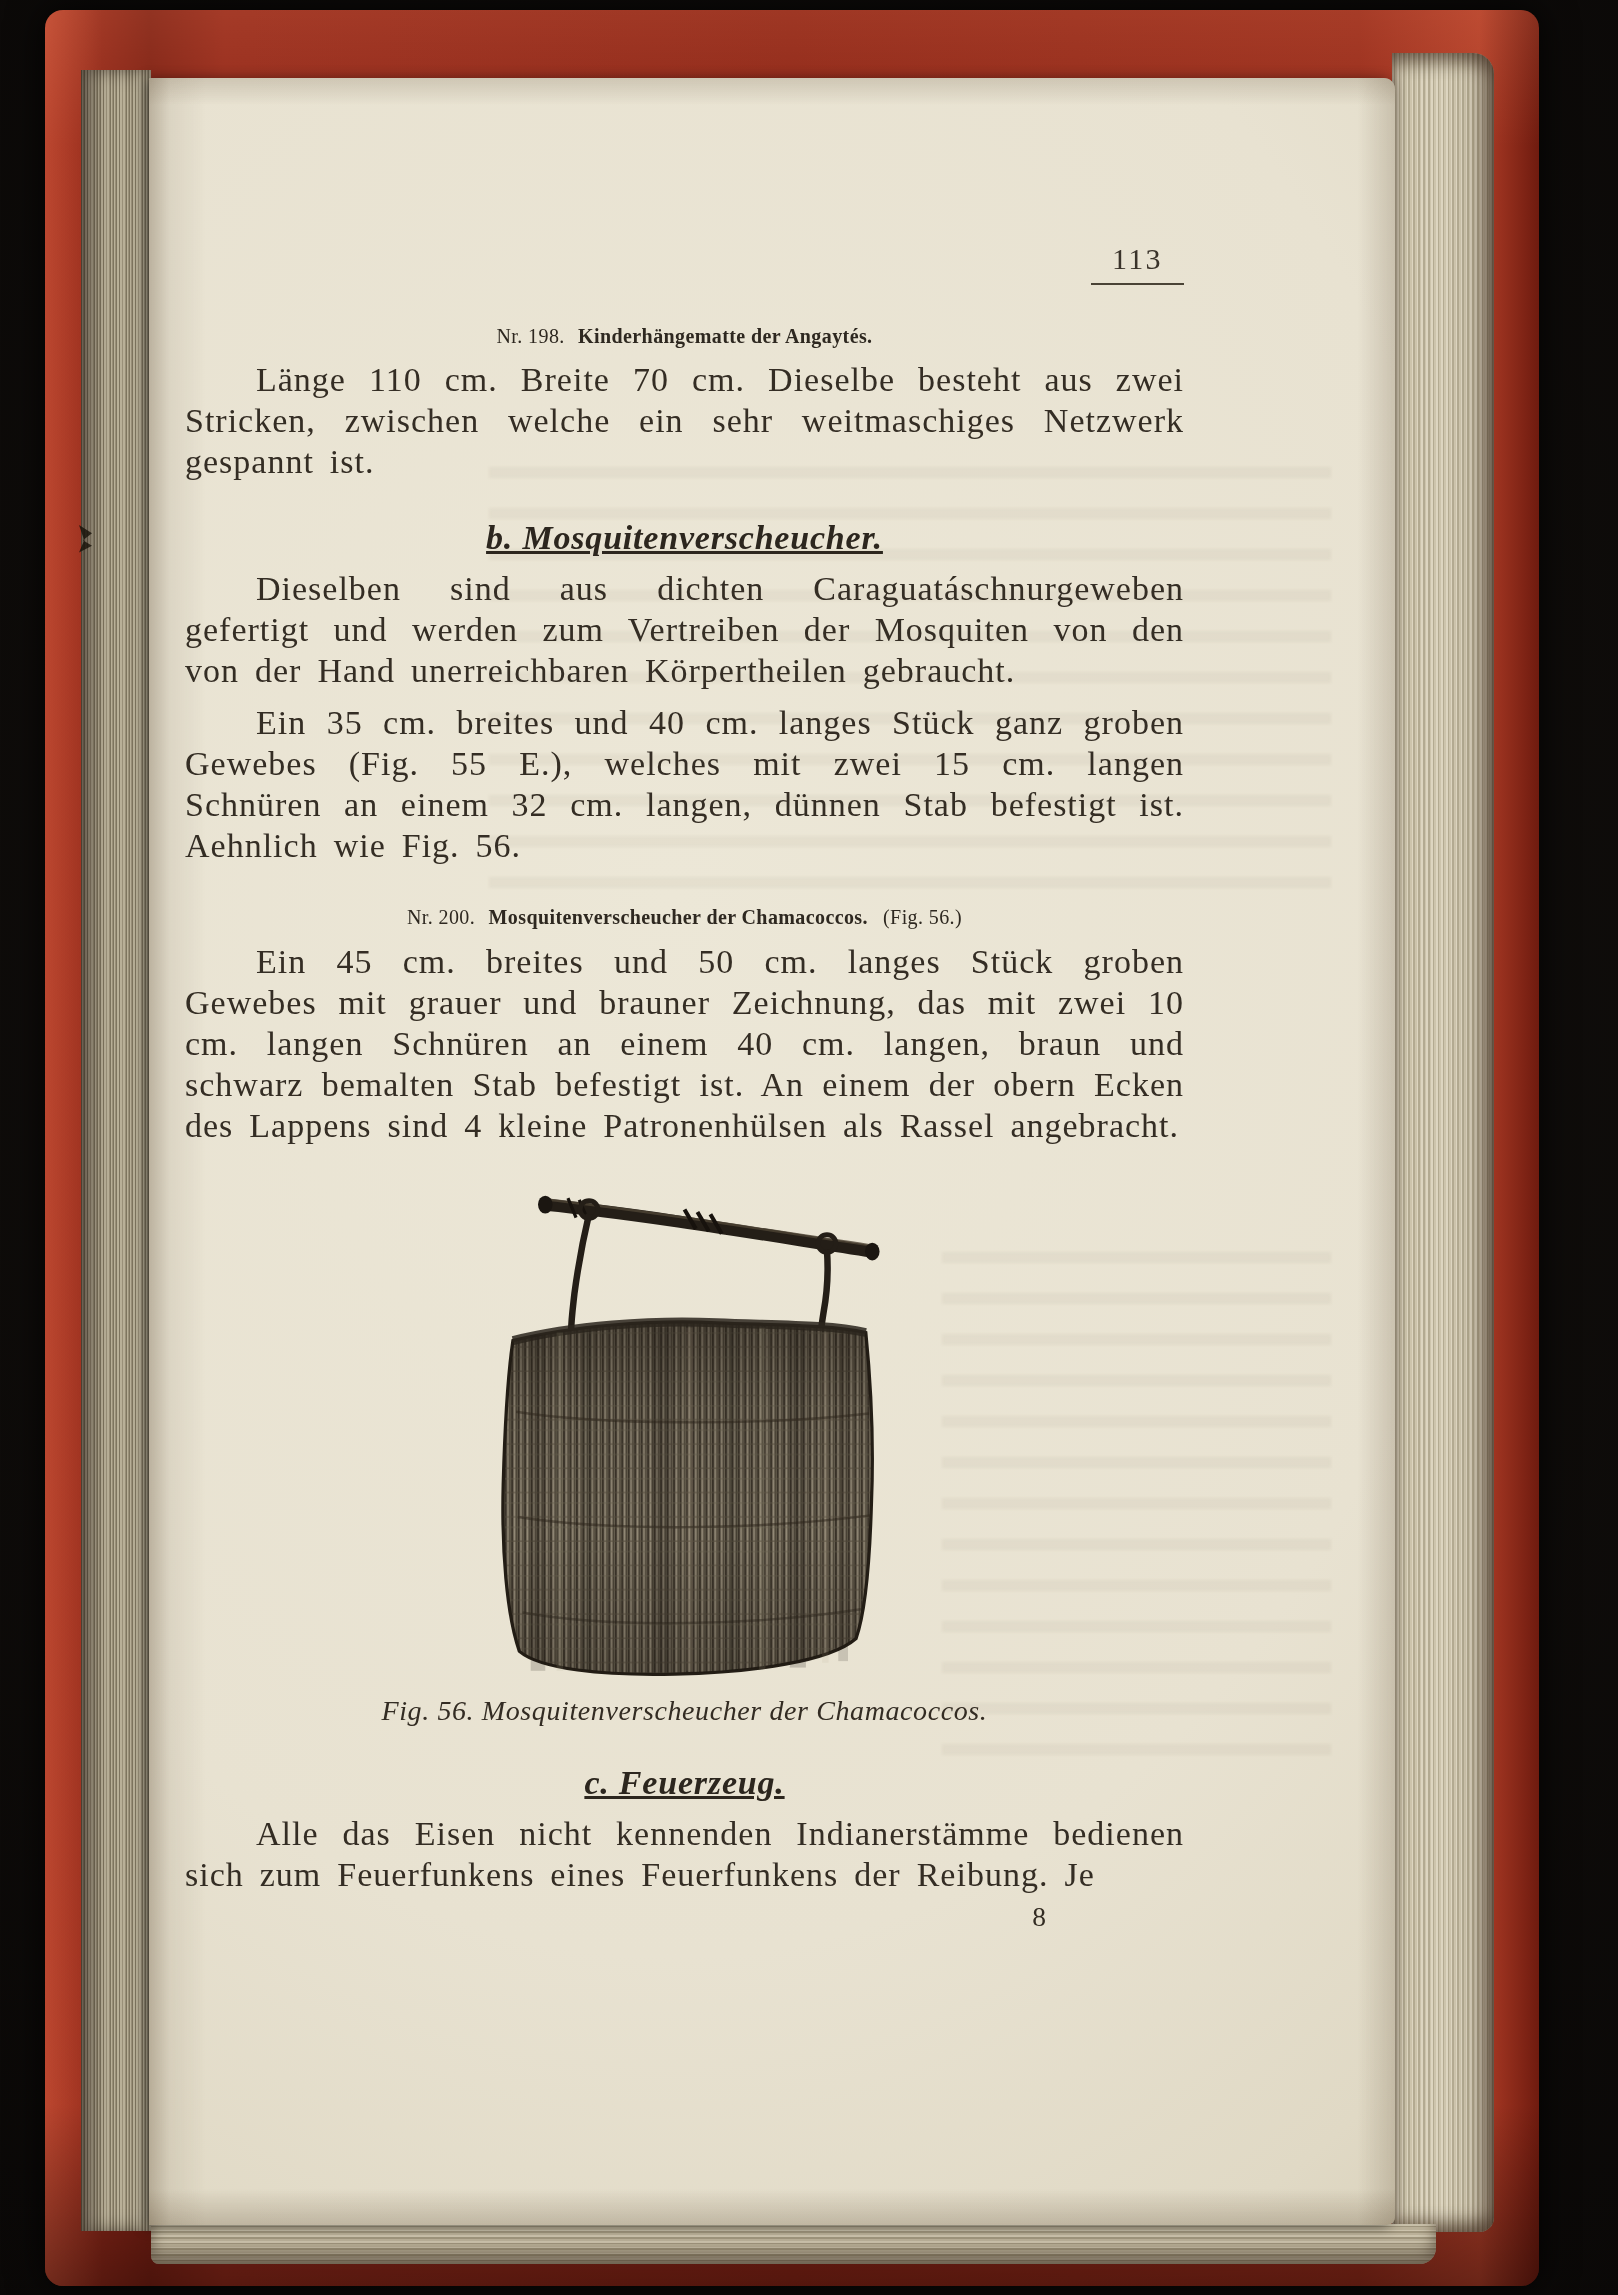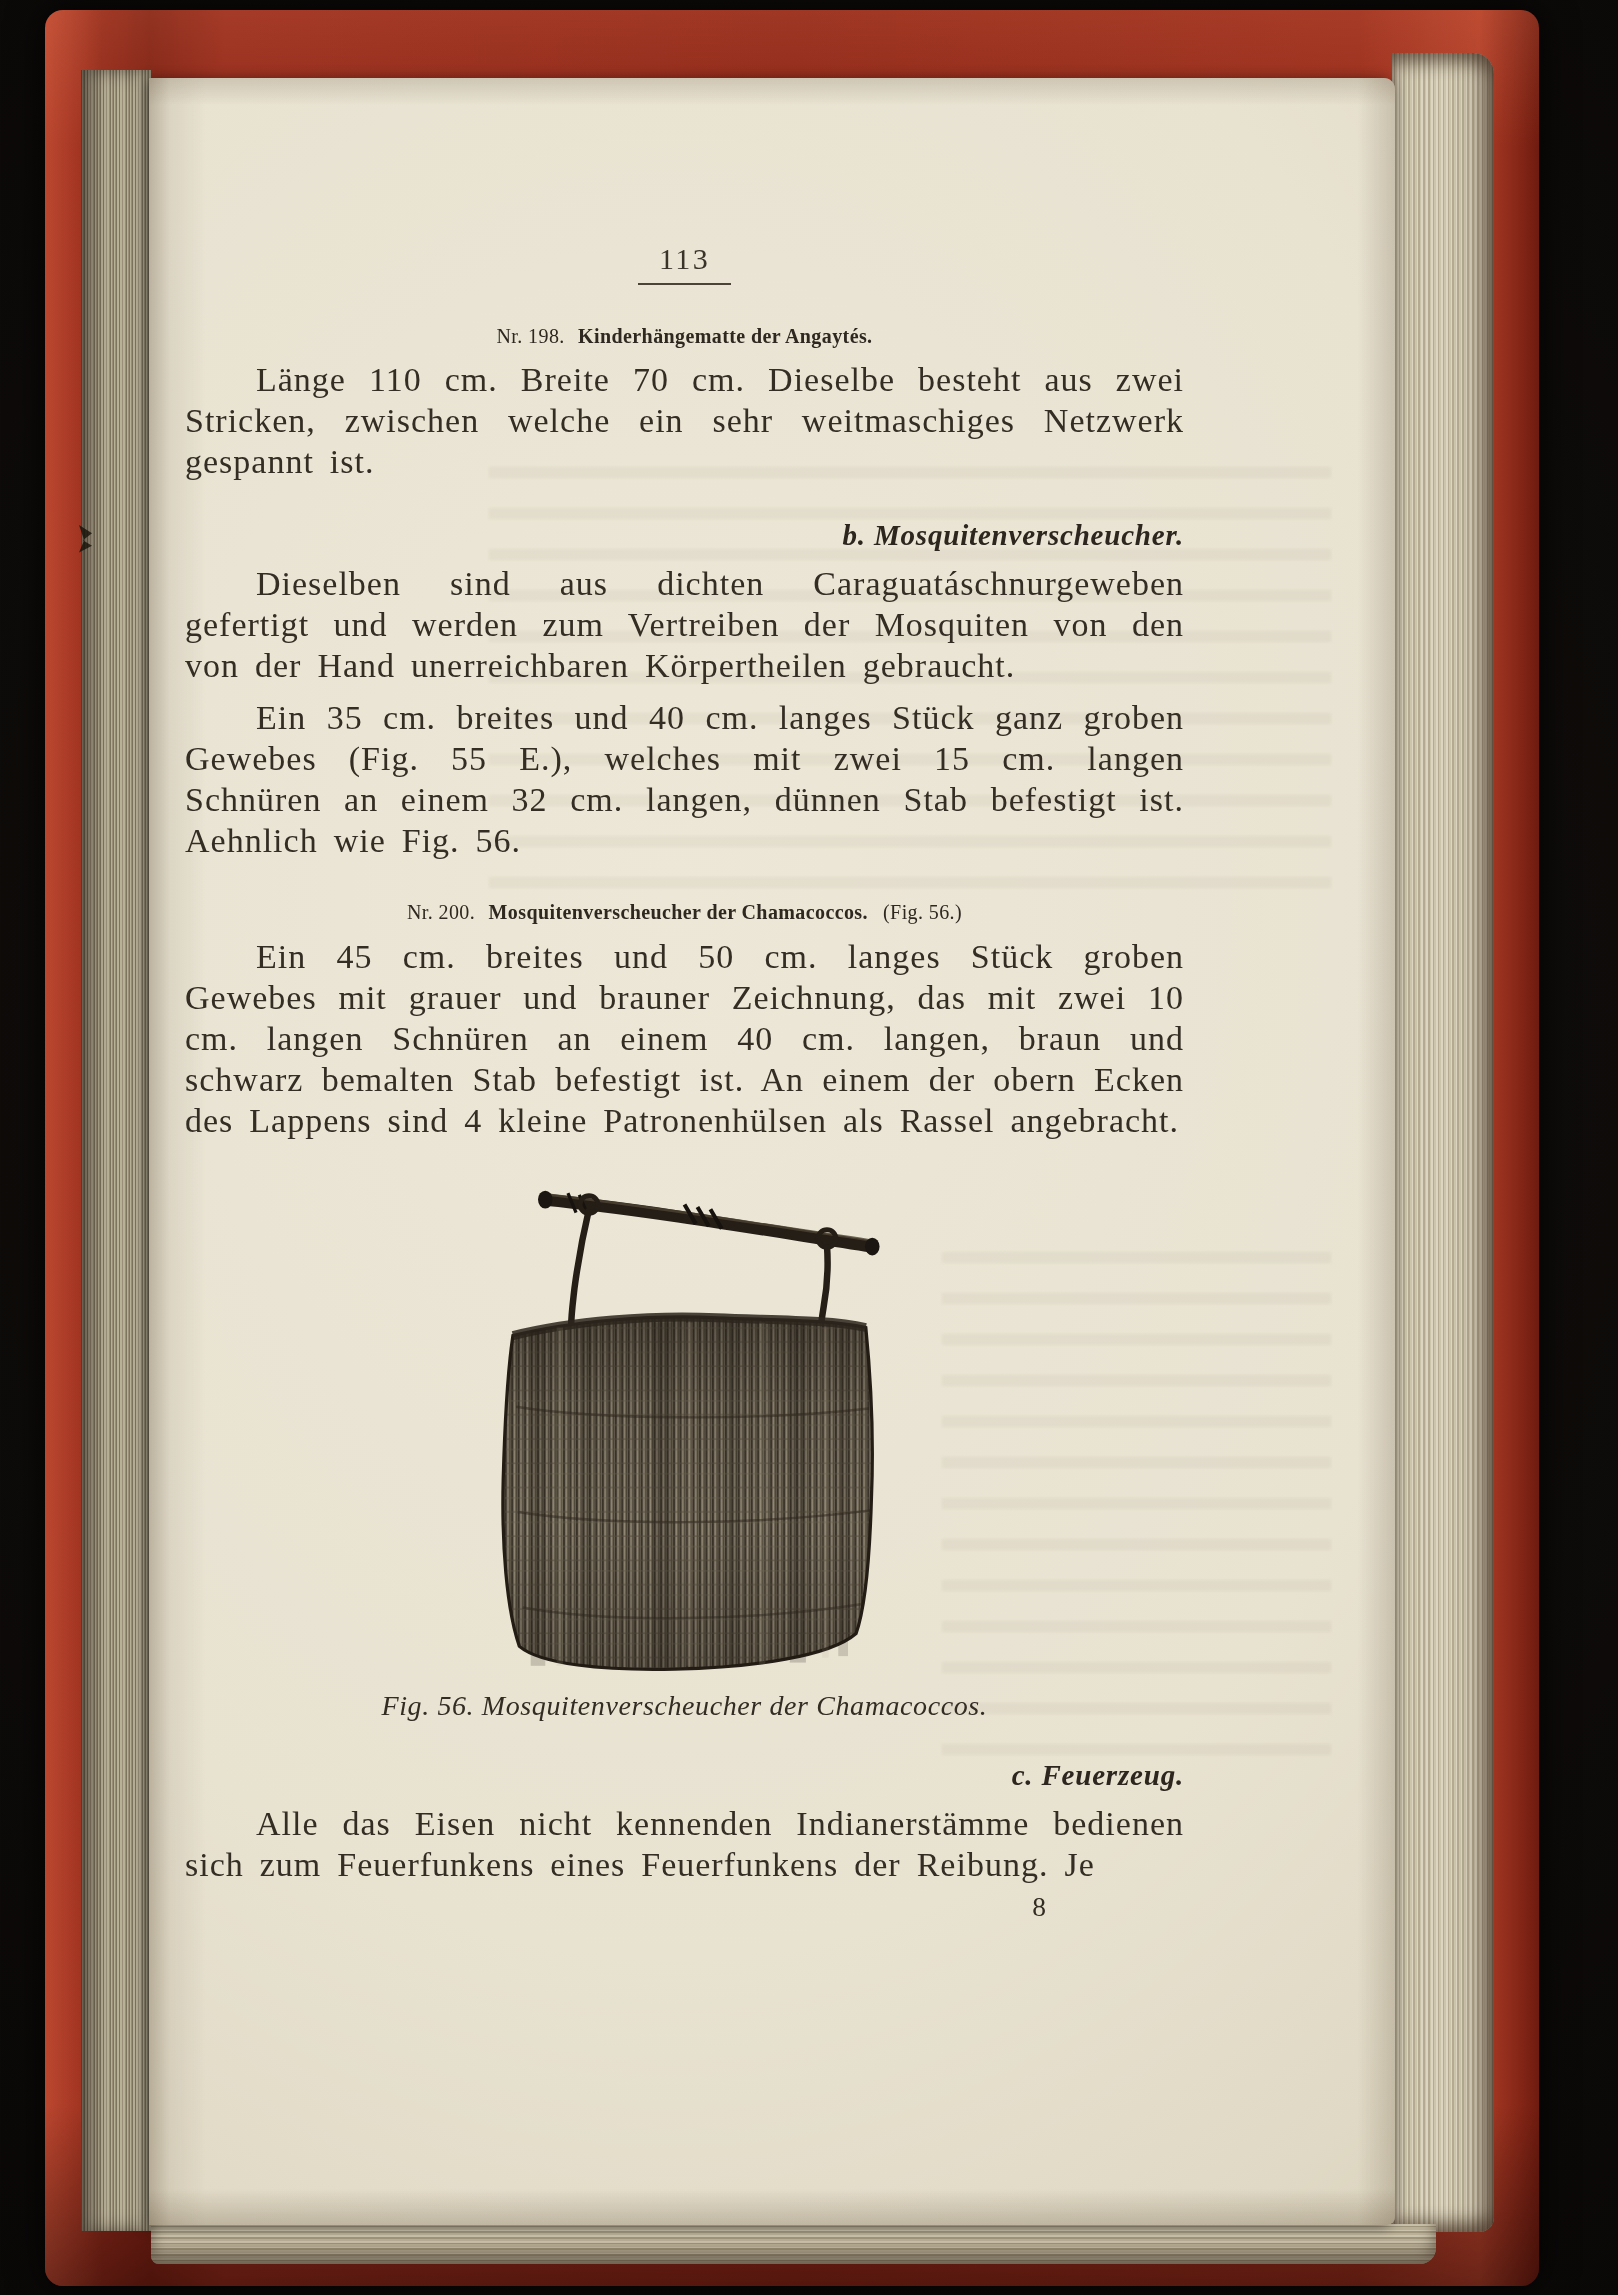--- a/index.html
+++ b/index.html
@@ -40,34 +40,34 @@
   .ghost{position:absolute;pointer-events:none;opacity:.5;filter:blur(1.6px);
     background:repeating-linear-gradient(180deg, rgba(110,96,70,.12) 0 10.5px, rgba(0,0,0,0) 10.5px 41px);}
   .ghost-1{left:340px;top:389px;width:842px;height:437px;}
   .ghost-2{left:793px;top:1174px;width:389px;height:518px;}
 
   .pen-mark{position:absolute;left:79px;top:525px;width:13px;height:27.5px;background:#171209;
     clip-path:polygon(0 0,100% 30%,30% 55%,100% 75%,0 100%,40% 55%);opacity:.8;z-index:5;}
 
   .content{position:absolute;left:36px;top:0;width:999px;height:100%;color:#332c23;}
 
-  .pagenum-row{margin:0;padding-top:164px;text-align:center;}
+  .pagenum-row{margin:0;padding-top:164px;text-align:right;}
   .pagenum{display:inline-block;font-size:30px;letter-spacing:2.4px;color:#3a332a;
     border-bottom:2.4px solid #4a4336;padding:0 21px 6.5px;}
 
   .entry-head{margin-top:40px;text-align:center;font-size:20px;color:#2e2820;letter-spacing:0.4px;}
   .entry-head .ehp{margin-right:8px;}
   .entry-head .eht{font-weight:bold;}
   .entry-head .ehf{font-weight:normal;margin-left:9.7px;font-family:Liberation Serif, serif;}
 
   .para{margin:11.3px 0 0;font-size:34px;line-height:41px;text-align:justify;text-indent:71px;
     letter-spacing:1px;word-spacing:6.5px;color:#342d24;}
 
-  .sec-head{margin-top:37px;text-align:right;font-size:29px;font-weight:bold;font-style:italic;
-    color:#2c261e;letter-spacing:0.8px;}
+  .sec-head{margin-top:37px;text-align:center;font-size:34px;font-weight:bold;font-style:italic;
+    color:#2c261e;letter-spacing:0.8px;text-decoration:underline;}
 
   .figure{margin:23px 0 0;text-align:center;}
   .figure svg{display:block;margin:0 auto;}
   .caption{margin-top:8px;text-align:center;font-style:italic;font-size:28px;letter-spacing:0.6px;color:#332c23;}
 
   .sig{margin-top:6.5px;padding-right:138px;text-align:right;font-size:27.5px;color:#332c23;}
 </style>
 </head>
 <body>
 

